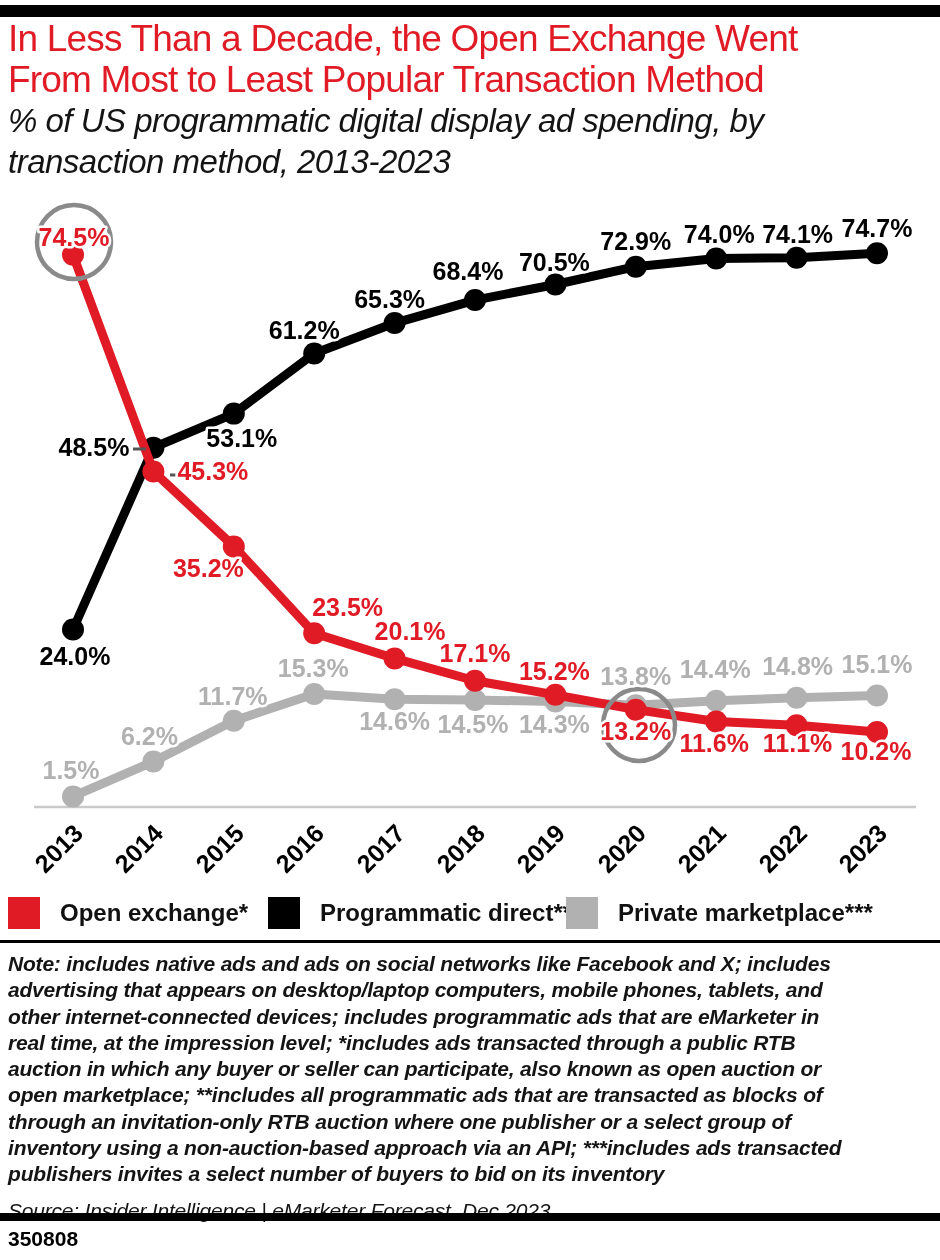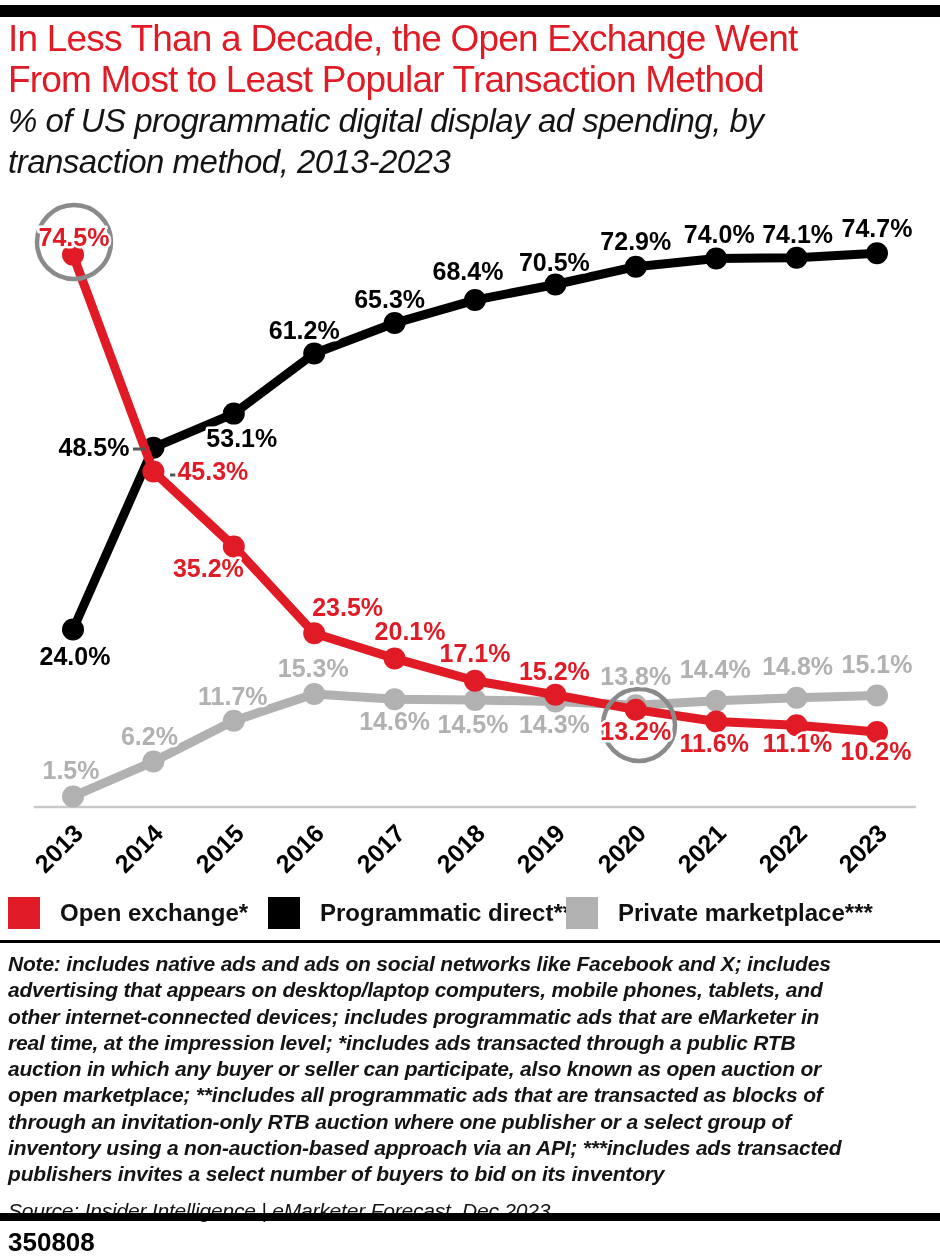--- a/index.html
+++ b/index.html
@@ -23,21 +23,21 @@
   .legend-item{position:absolute;top:896px;display:flex;align-items:center;gap:20px;height:34px;}
   .legend-swatch{width:32px;height:32px;flex:0 0 32px;}
   .legend-label{font-size:24px;font-weight:bold;color:#111;white-space:nowrap;}
   .legend-divider{position:absolute;left:0;top:940px;width:940px;height:3px;background:#000;}
   .note{position:absolute;left:8px;top:951px;width:930px;font-style:italic;
         font-size:21px;line-height:26.3px;letter-spacing:-0.2px;color:#141414;font-weight:bold;}
   .note div{white-space:nowrap;}
   .source{position:absolute;left:8px;top:1188px;width:930px;font-style:italic;
           font-size:21px;letter-spacing:-0.2px;color:#141414;white-space:nowrap;margin-top:11px;}
   .footer-bar{position:absolute;left:0;top:1213px;width:940px;height:8px;background:#000;}
-  .footer-id{position:absolute;left:8px;top:1227px;font-size:26px;font-weight:bold;color:#000;}
+  .footer-id{position:absolute;left:8px;top:1227px;font-size:21px;font-weight:bold;color:#000;}
   .footer-brand{position:absolute;right:8px;top:1227px;font-size:27px;font-weight:bold;color:#000;
                 white-space:nowrap;}
   .footer-brand .brand-e{color:var(--red);}
 </style>
 </head>
 <body>
 
 <div class="page">
   <div class="top-bar"></div>
 

